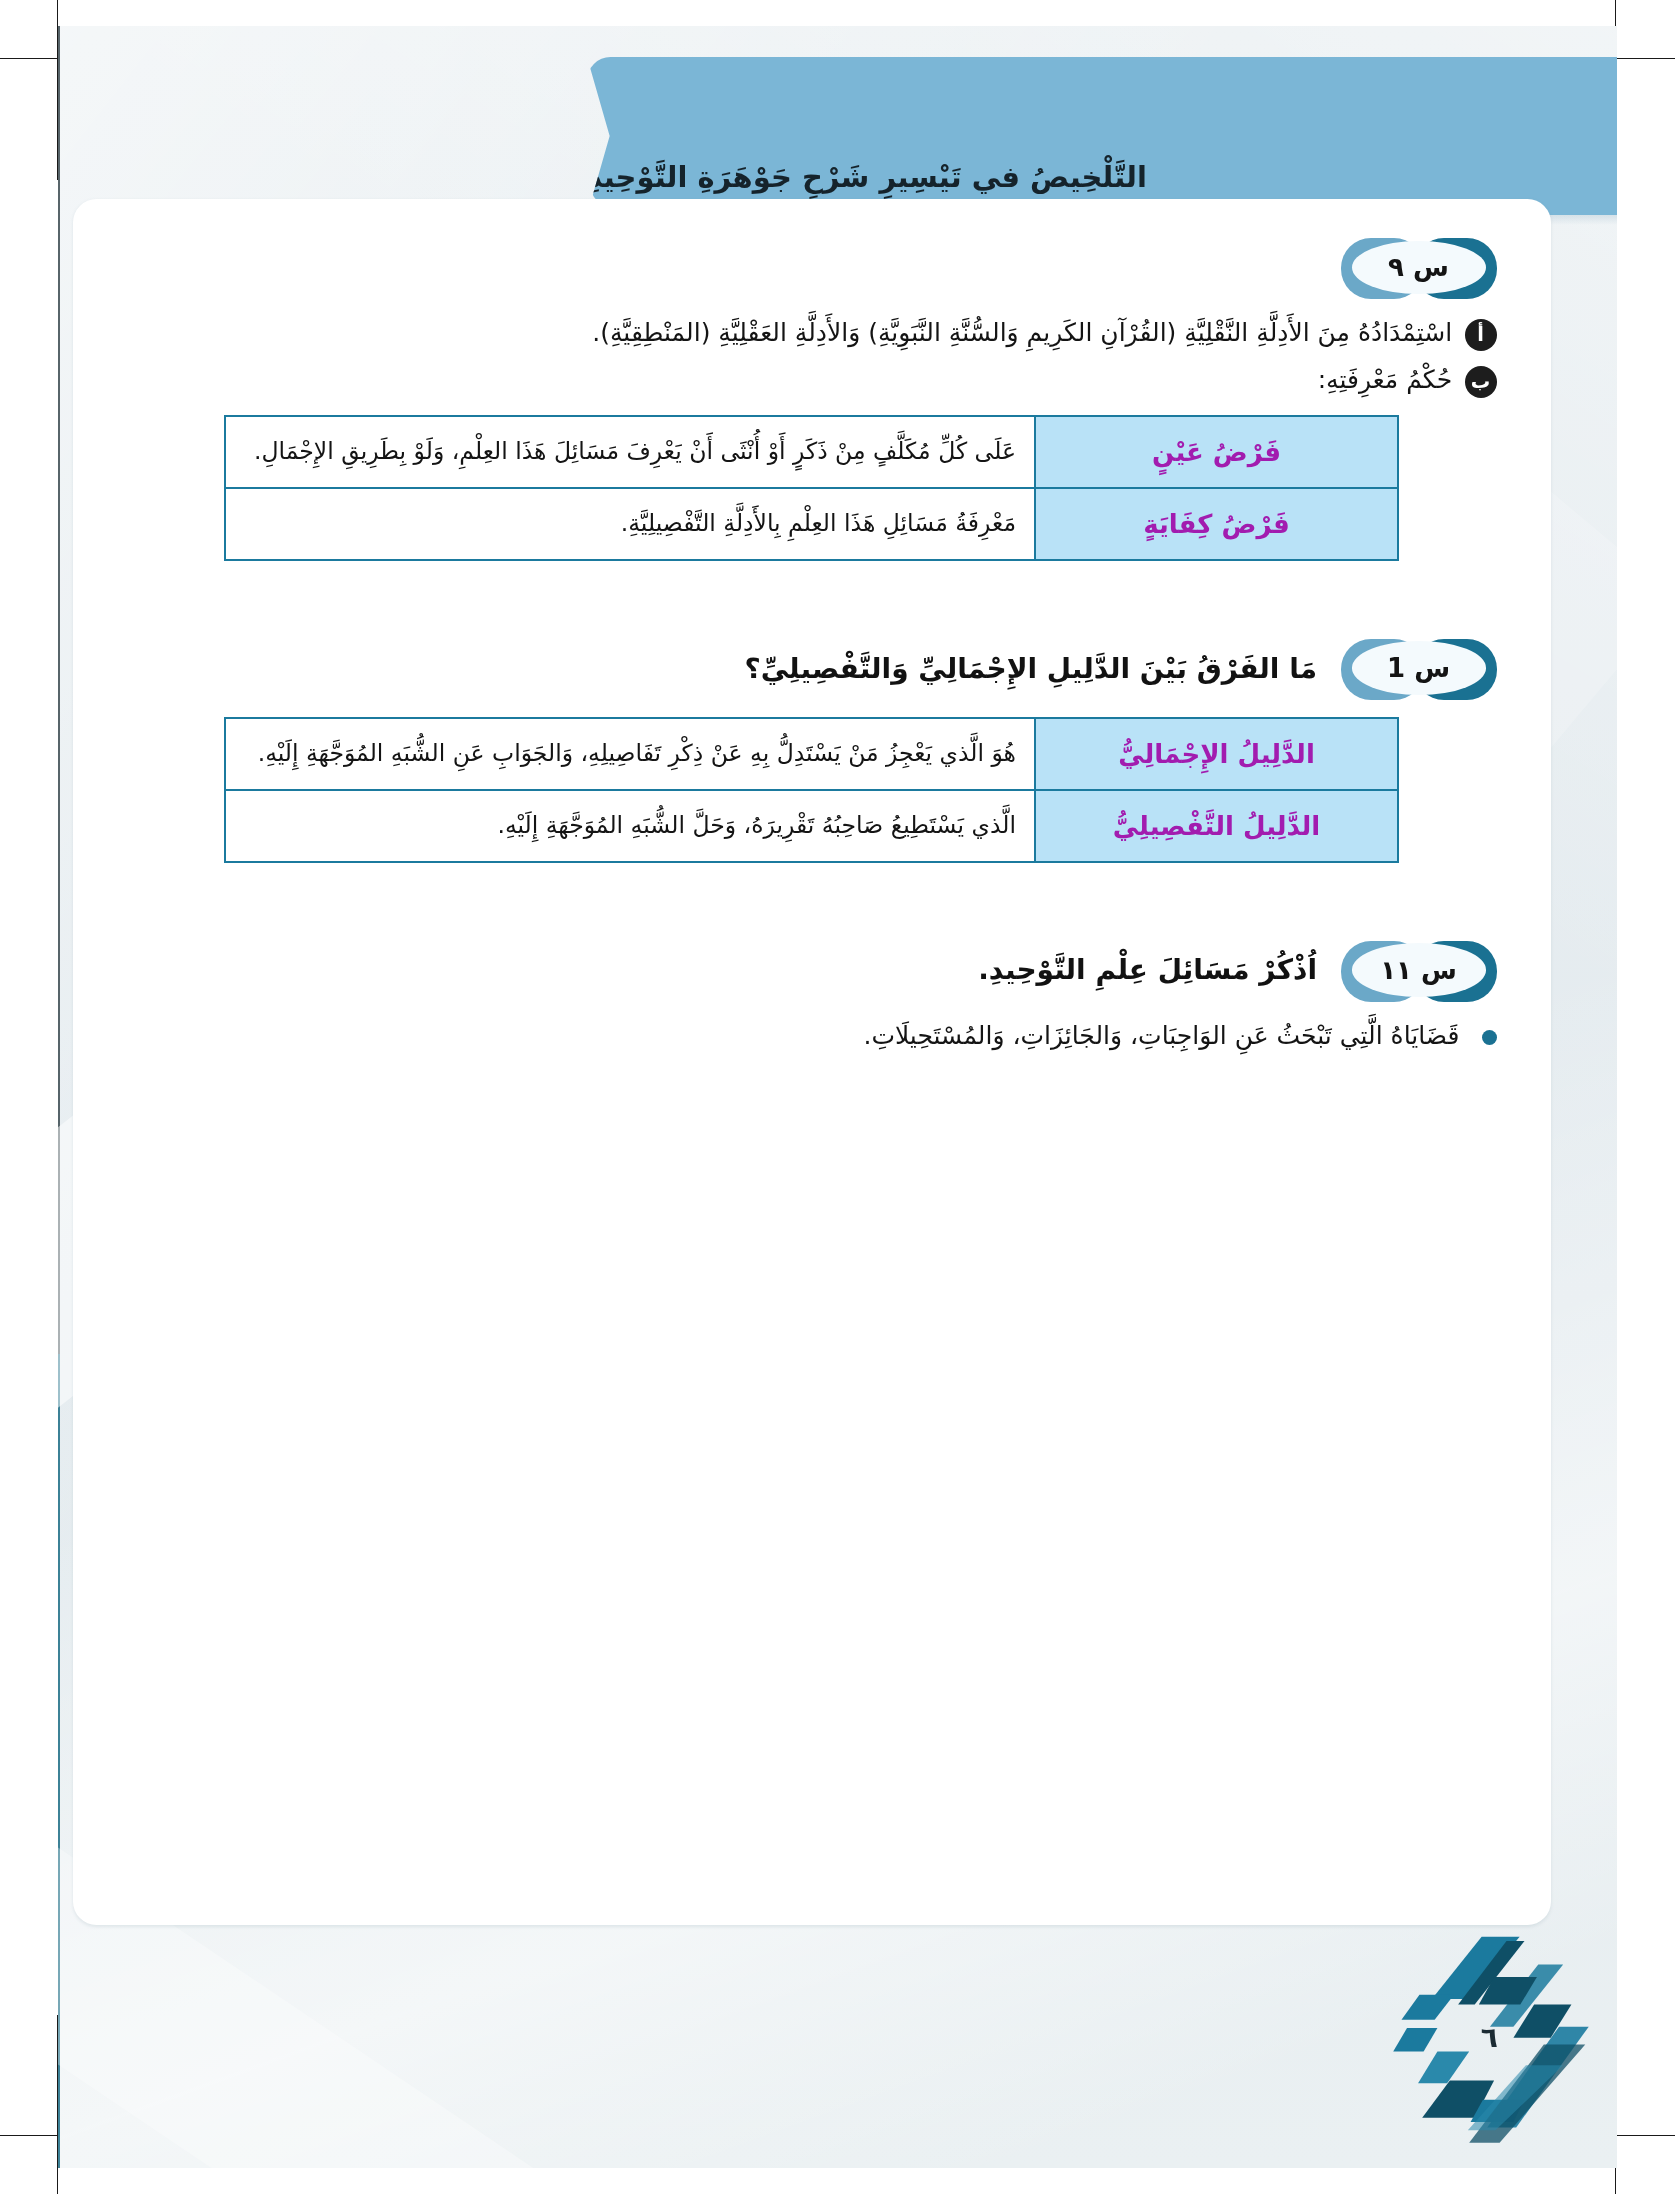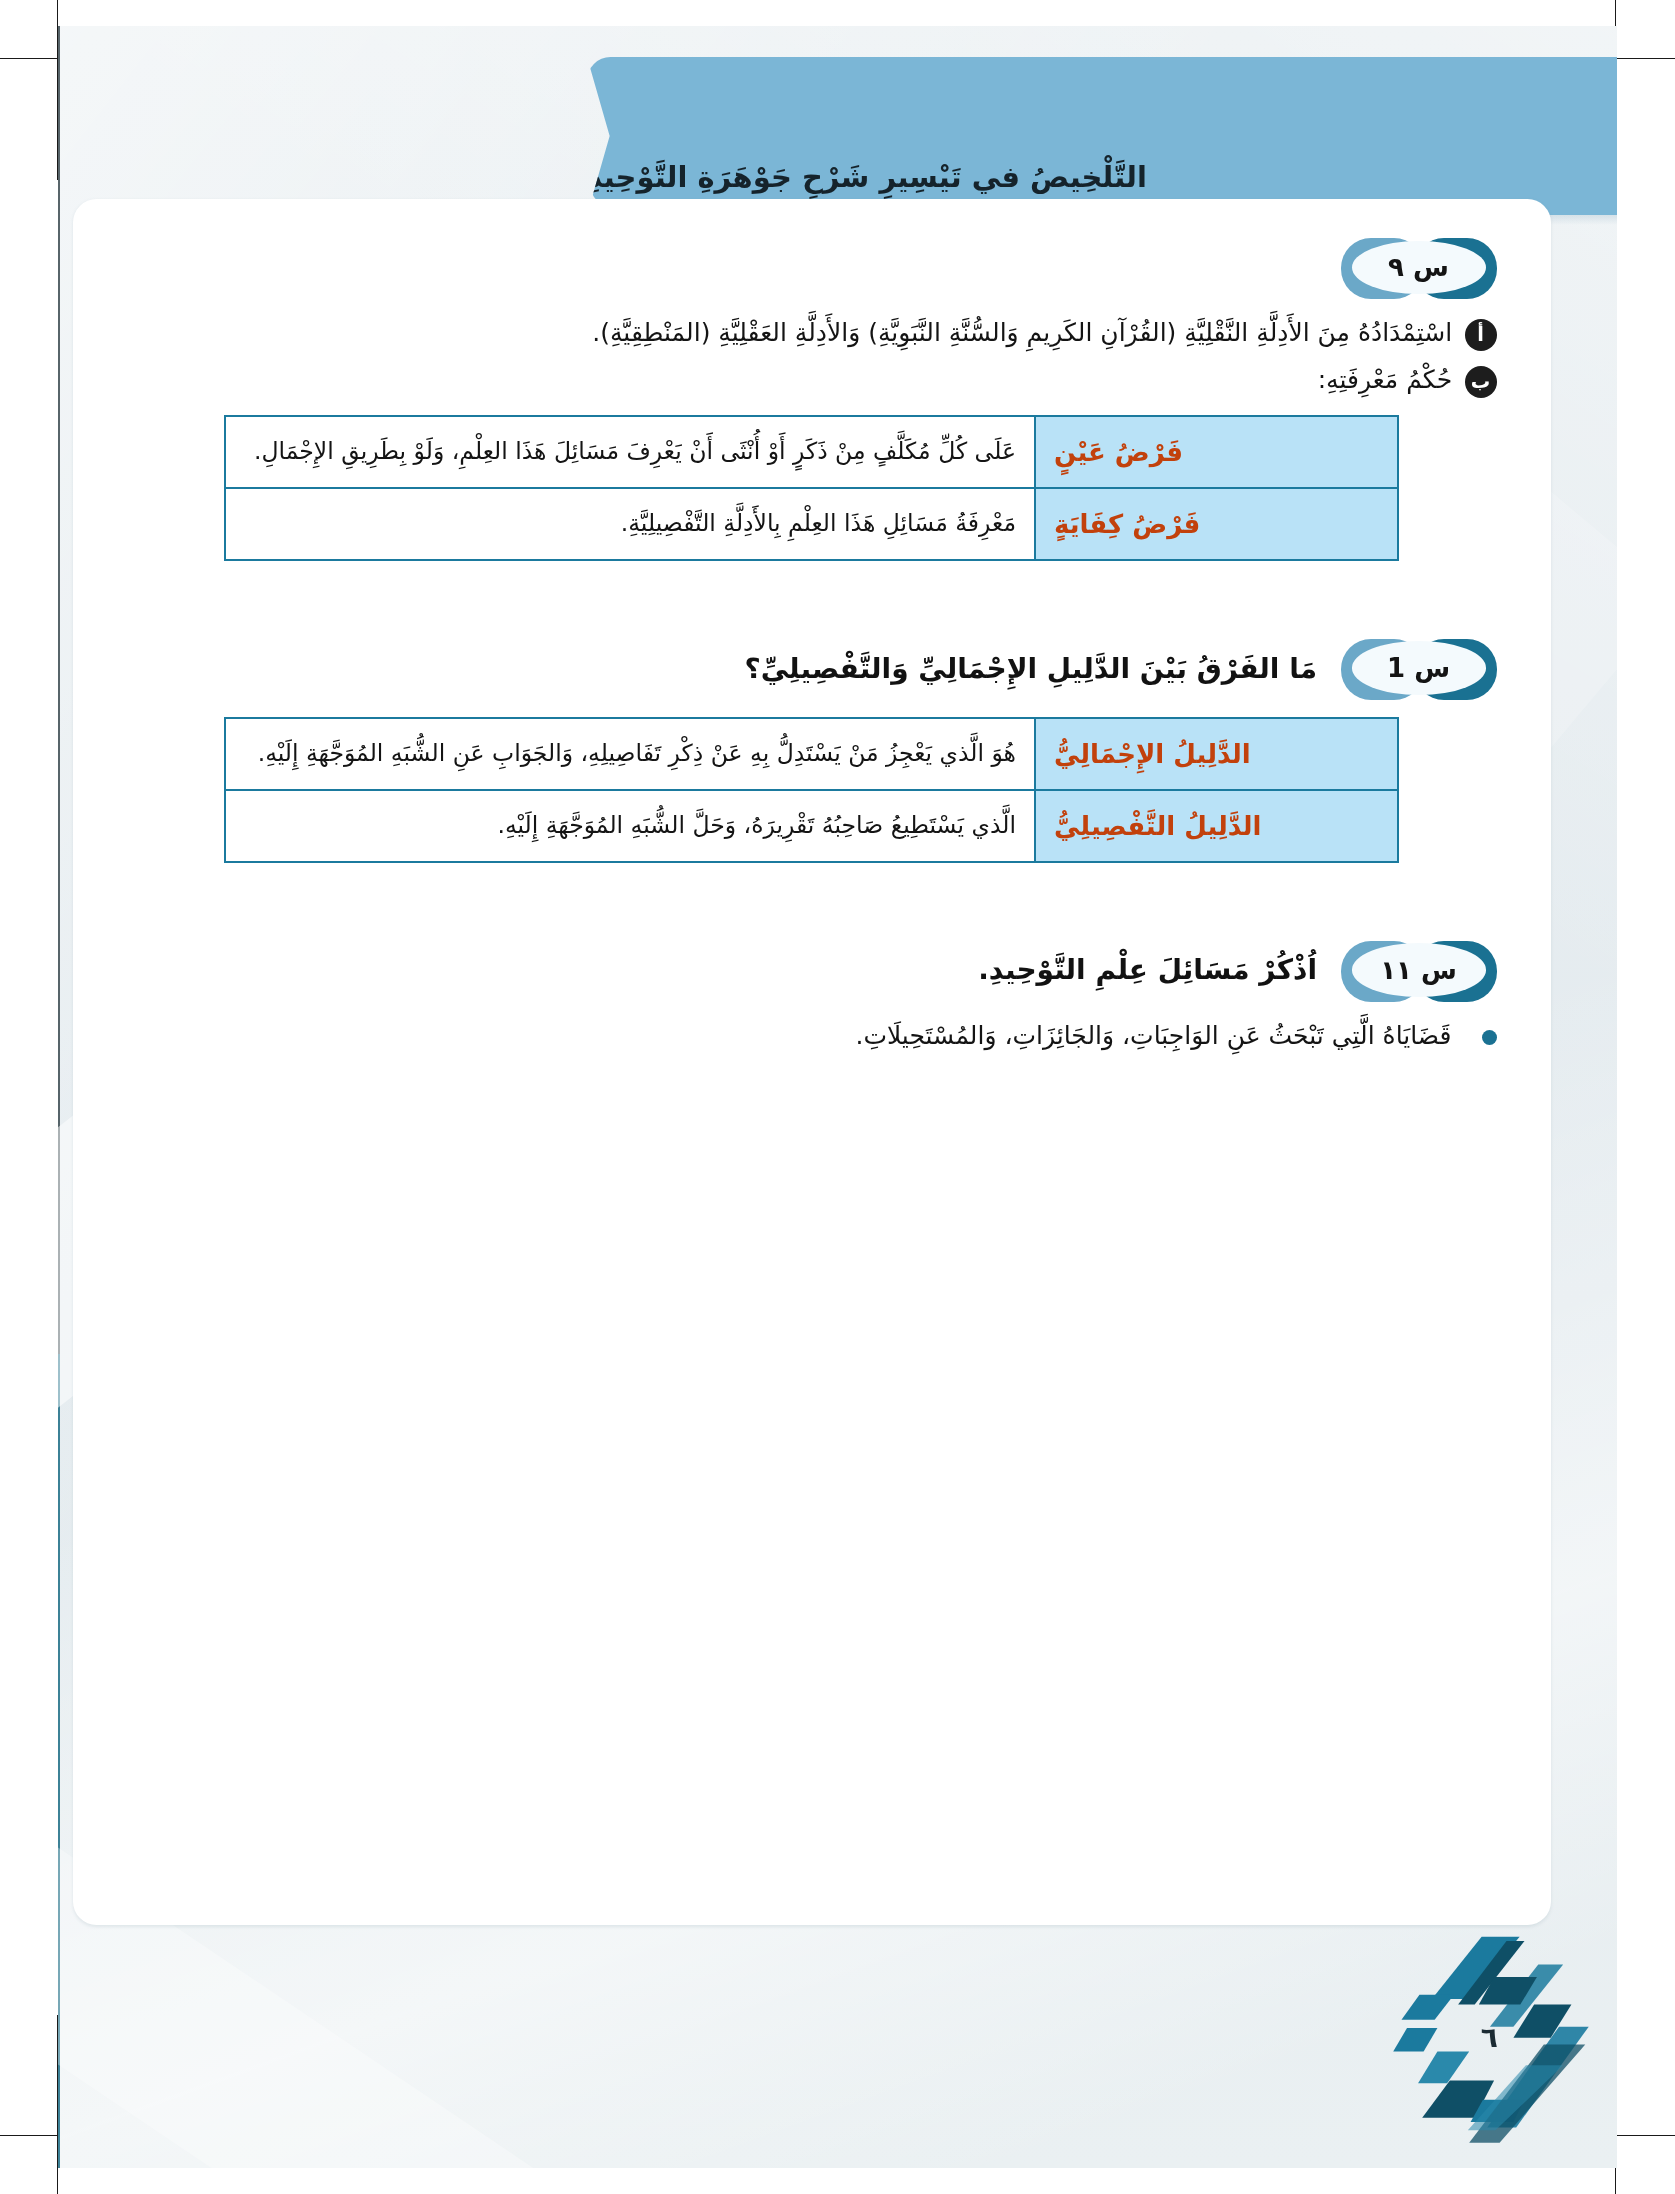--- a/index.html
+++ b/index.html
@@ -193,21 +193,21 @@
     align-items: center;
     justify-content: center;
     margin-top: 7px;
   }
   .ans-line .txt { flex: 1 1 auto; }
 
   .bullet-line {
     display: flex;
     flex-direction: row;
     align-items: flex-start;
-    gap: 30px;
+    gap: 22px;
     font-size: 25px;
     line-height: 1.6;
     color: #141414;
     margin-top: 12.4px;
   }
   .dot {
     flex: 0 0 auto;
     width: 15px;
     height: 15px;
     border-radius: 50%;
@@ -224,24 +224,24 @@
   }
   .tbl td {
     border: 2.1px solid #1b7a9e;
     vertical-align: middle;
     padding: 15px 18px;
     margin-left: 28px;
   }
   .tbl td.key {
     width: 325px;
     background: #b9e2f7;
-    text-align: left;
+    text-align: center;
     font-size: 26px;
     font-weight: 700;
-    color: #c2410c;
+    color: #a21caf;
     line-height: 1.4;
   }
   .tbl td.val {
     background: #ffffff;
     text-align: justify;
     text-align-last: right;
     font-size: 23.5px;
     color: #141414;
     line-height: 1.7;
   }

